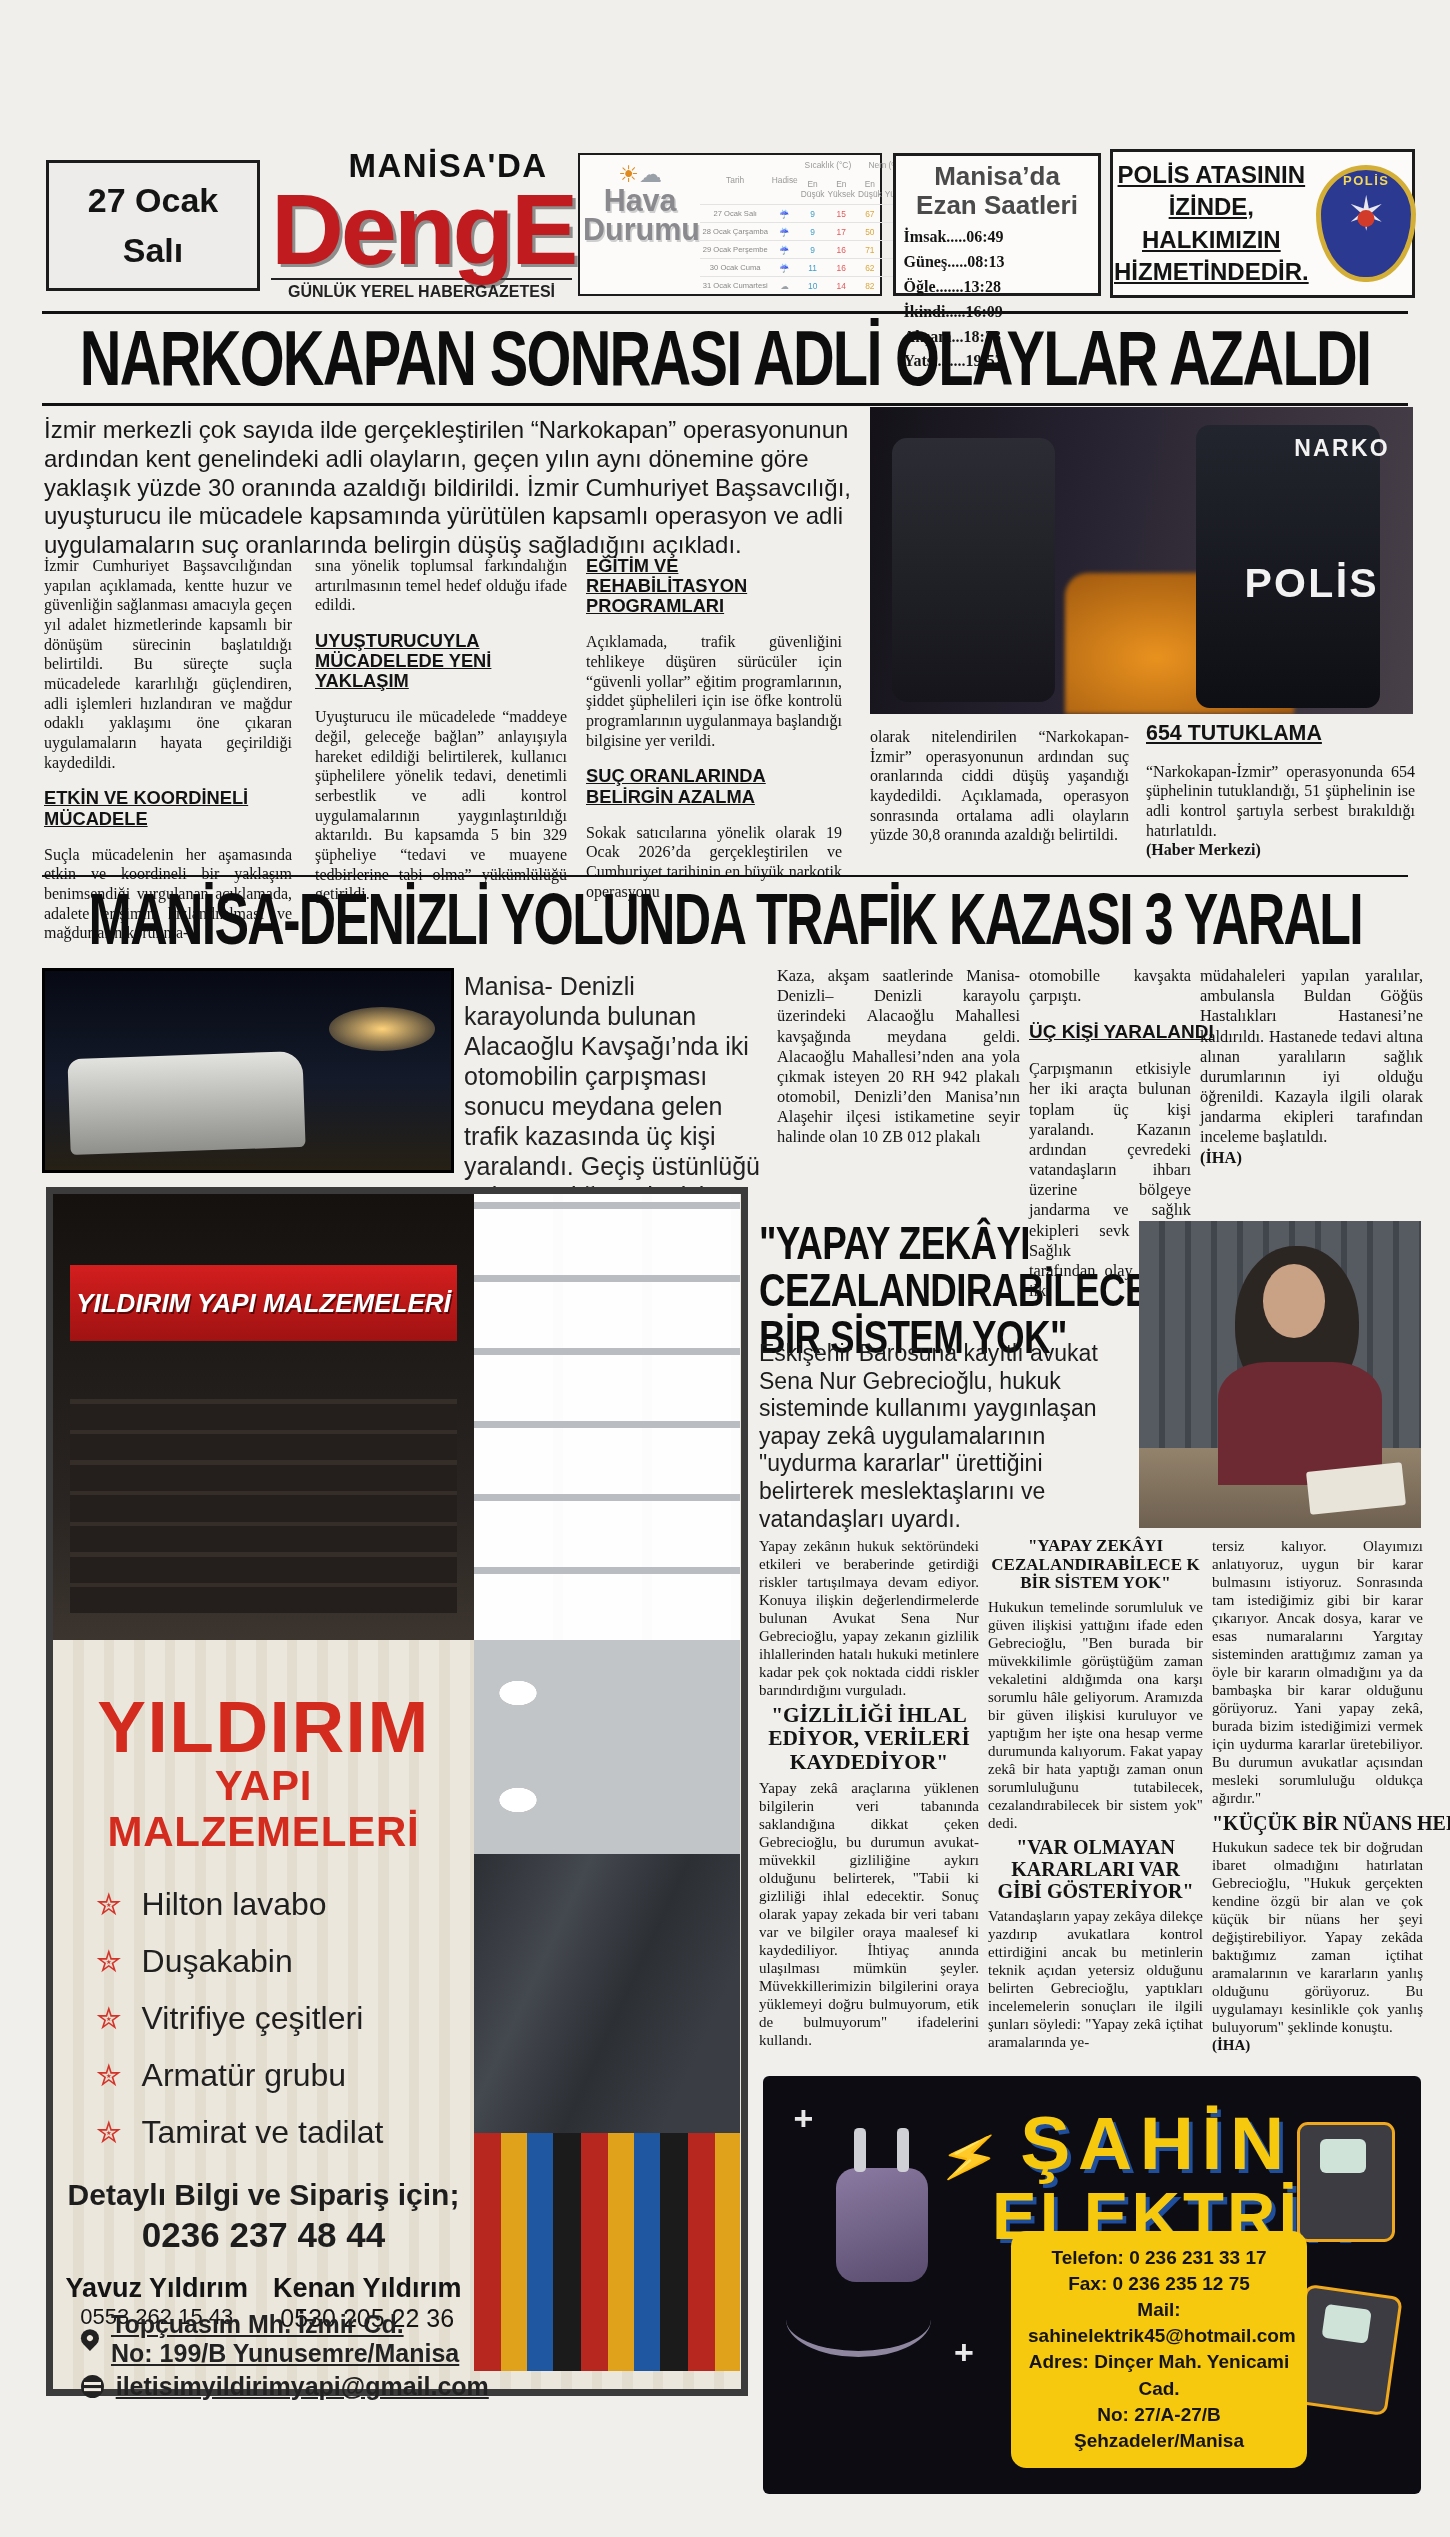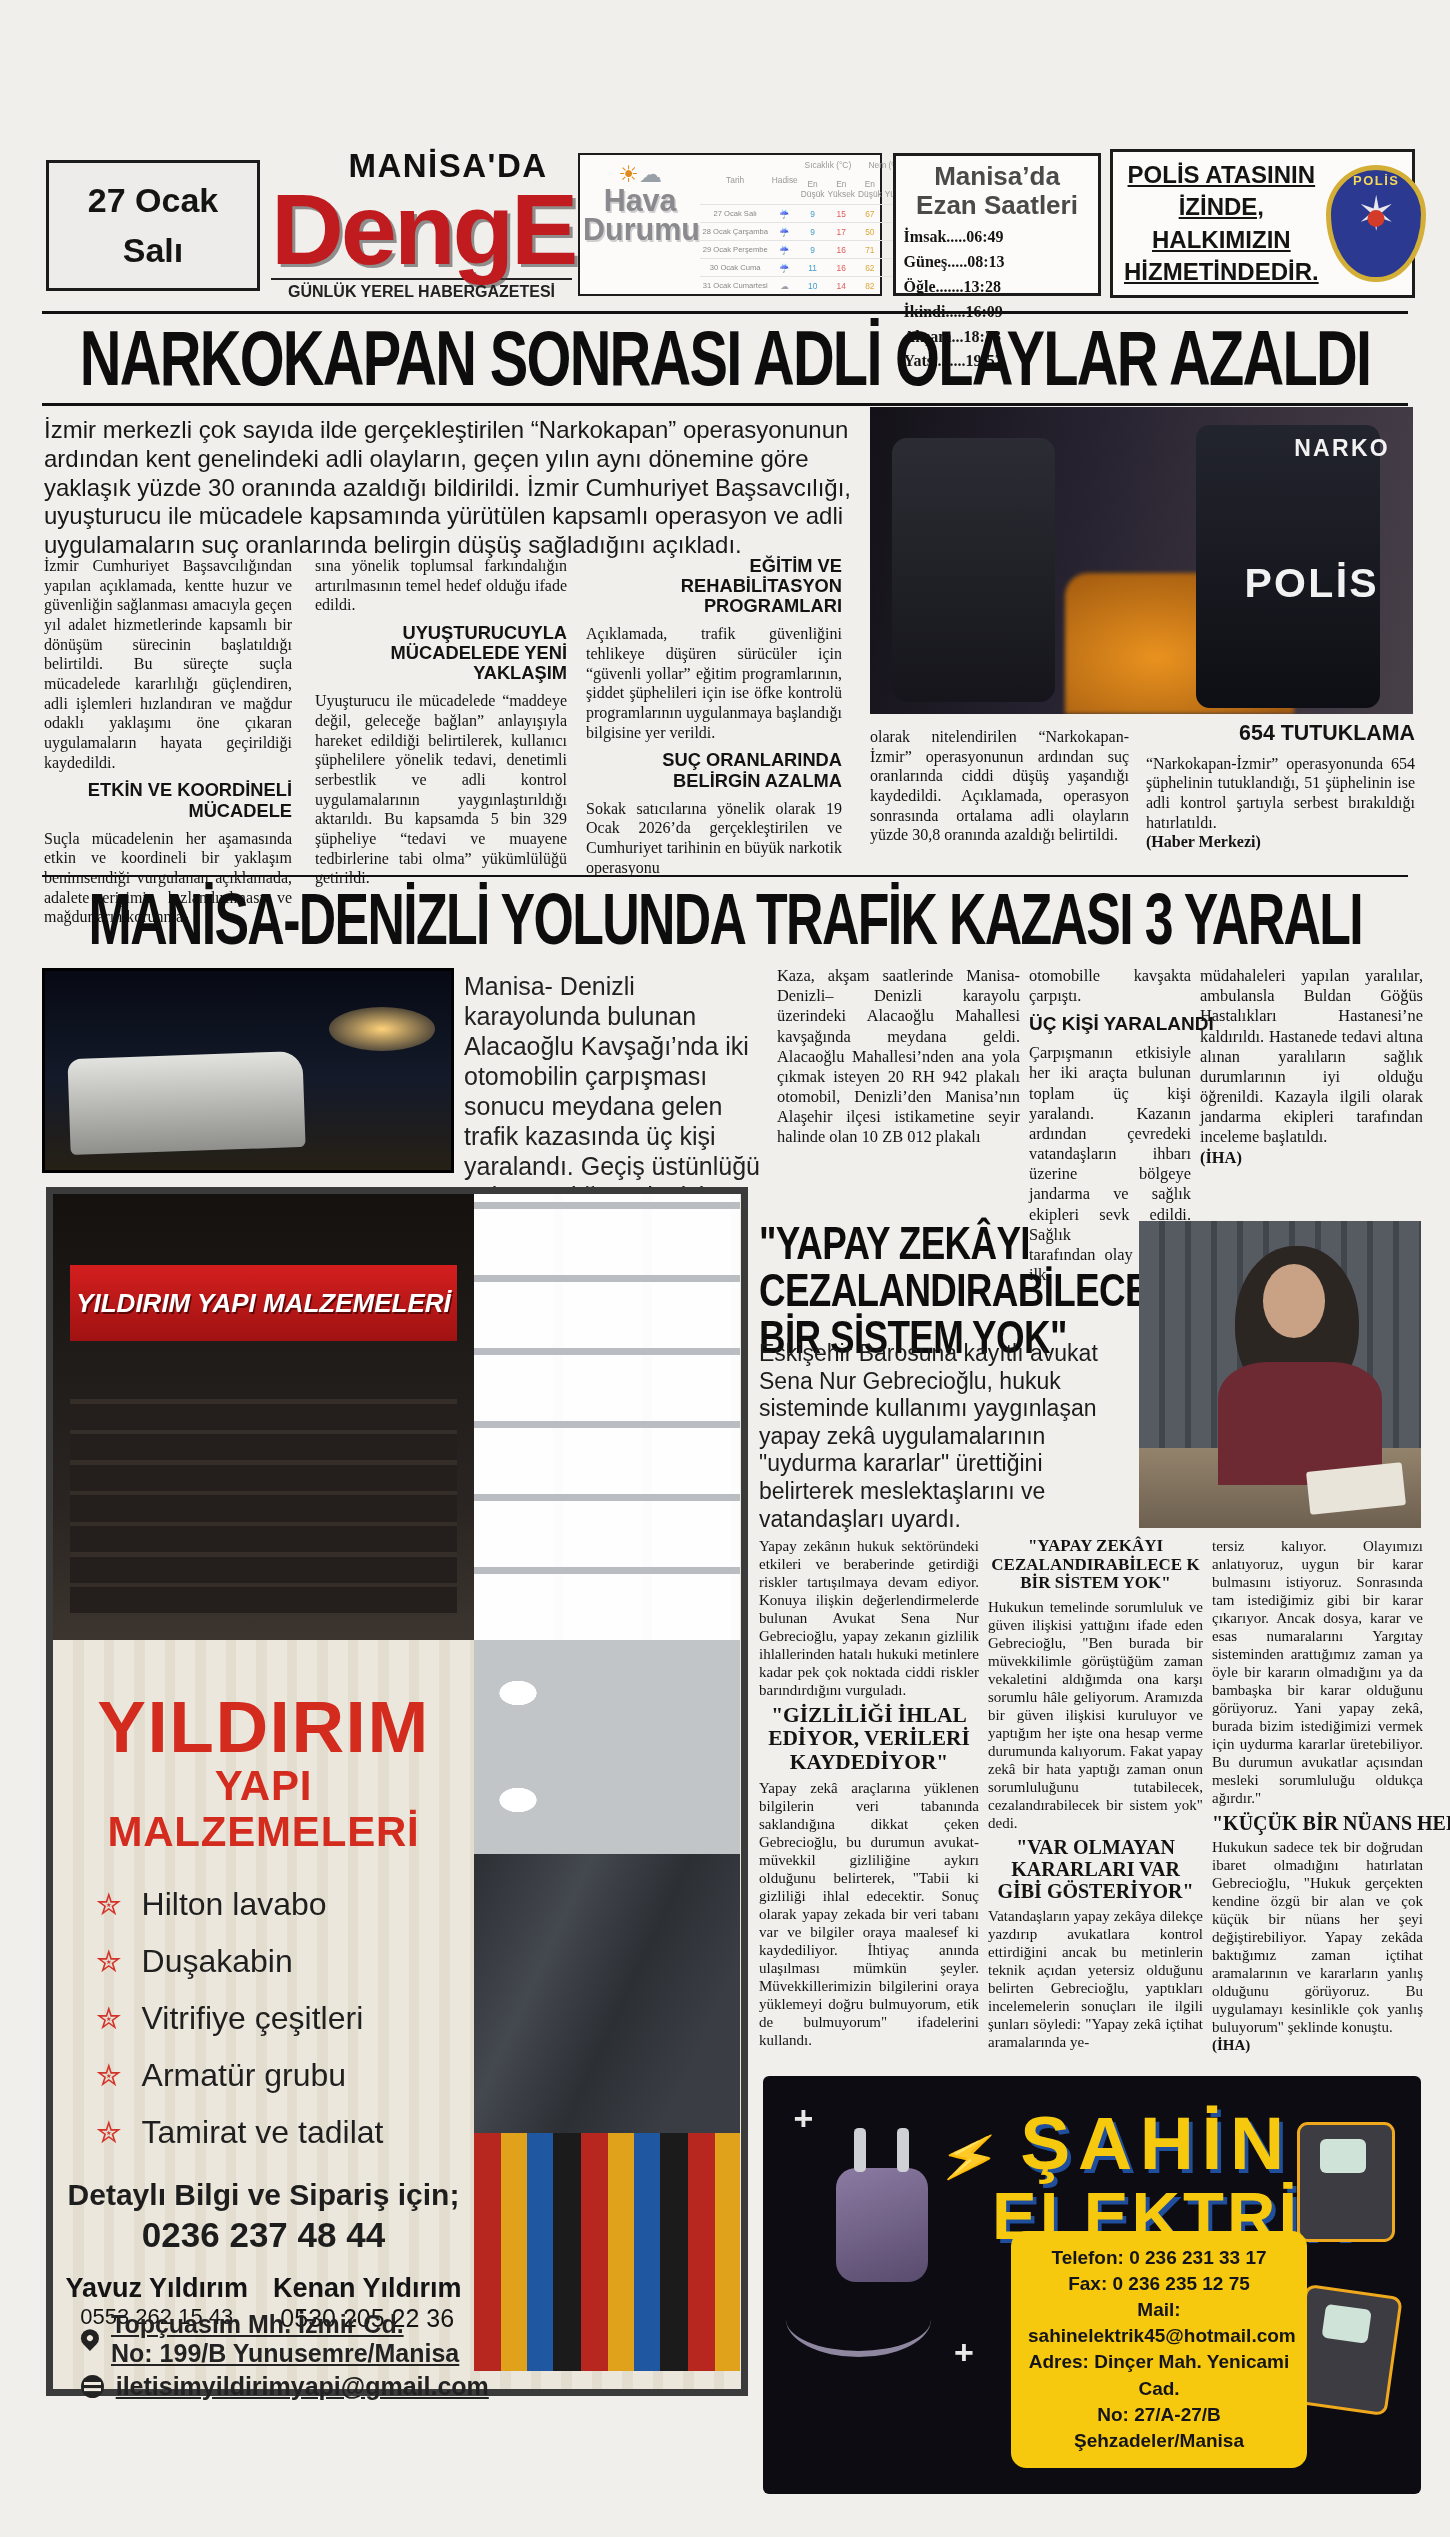--- a/index.html
+++ b/index.html
@@ -22,36 +22,36 @@
   .sun{color:#e08a1e;} .cloud{color:#9aa0a8;} .rain{color:#3f9b45;}
   table.wx-t{border-collapse:collapse;font-size:8.4px;color:#777;width:183px;margin-top:1.5px;}
   table.wx-t th{font-weight:400;color:#999;padding:0.8px 1.5px;}
   table.wx-t td{text-align:center;padding:0.8px 2.3px;border-top:0.8px solid #e3e3e3;}
   .t-day{font-size:7.6px;color:#888;text-align:left;white-space:nowrap;}
   .t-min{color:#3f9fc9;} .t-max{color:#e05a5a;} .h-min{color:#dba83b;} .h-max{color:#a6a6a6;}
   .ezan-title{font-size:26px;font-weight:900;color:#4a4a4a;text-align:center;line-height:1.1;margin-top:6.1px;}
   .ezan-grid{display:flex;justify-content:space-between;padding:6.1px 7.6px 0 7.6px;
              font-family:"Liberation Serif",serif;font-size:16px;font-weight:600;flex-direction:column;}
   .ezan-grid div{line-height:1.55;}
-  .police{display:flex;align-items:center;gap:7.6px;padding:11px;}
+  .police{display:flex;align-items:center;gap:7.6px;padding:1px;}
   .police-lines{flex:1;text-align:center;font-size:24px;font-weight:900;line-height:1.35;}
   .police-lines span{text-decoration:underline;display:block;}
   .badge{width:90px;height:107px;background:#2b3990;border:5.3px solid #d4af37;position:relative;
          border-radius:50% 50% 48% 48% / 42% 42% 58% 58%;flex:none;}
   .badge .b-star{position:absolute;top:20px;left:50%;transform:translateX(-50%);font-size:47px;color:#e8e8ee;line-height:1;}
   .badge .b-crescent{position:absolute;top:40px;left:50%;transform:translateX(-50%);width:17px;height:17px;border-radius:50%;background:#d23b2a;}
   .badge .b-label{position:absolute;top:3.1px;width:100%;text-align:center;font-size:13px;font-weight:900;color:#f2d75a;letter-spacing:1.5px;}
   
   .head-strip{text-align:center;overflow:visible;}
   .cond{display:inline-block;white-space:nowrap;font-weight:900;color:#0d0d0d;transform-origin:center;letter-spacing:-2.3px;}
   
   .lead1{font-size:24px;line-height:1.2;color:#181818;}
   .serif-col{font-family:"Liberation Serif",serif;font-size:16px;line-height:1.23;text-align:justify;color:#131313;}
   .subhead{font-family:"Liberation Sans",sans-serif;font-weight:900;font-size:18.3px;line-height:1.1;
-           text-align:right;margin:8px 0;letter-spacing:0;}
+           text-align:left;margin:16px 0;letter-spacing:0;text-decoration:underline;}
   .byline{font-weight:700;font-family:"Liberation Serif",serif;}
   .lead2{font-size:25px;line-height:1.2;color:#222;}
   .ai-headline{font-weight:900;color:#0d0d0d;font-size:46px;line-height:1.02;}
   .ai-headline div{transform:scaleX(.8);transform-origin:left;white-space:nowrap;letter-spacing:-0.8px;}
   .intro3{font-size:23px;line-height:1.2;color:#1c1c1c;}
   .serif-col3{font-family:"Liberation Serif",serif;font-size:15px;line-height:1.2;text-align:justify;color:#131313;}
   .subhead3{font-weight:900;font-size:17px;line-height:1.1;text-align:center;margin:4.6px 0;}
   
   .photo{position:absolute;overflow:hidden;}
   .ph1{background:linear-gradient(100deg,#141218 0%,#262230 38%,#38313c 66%,#474049 100%);}

